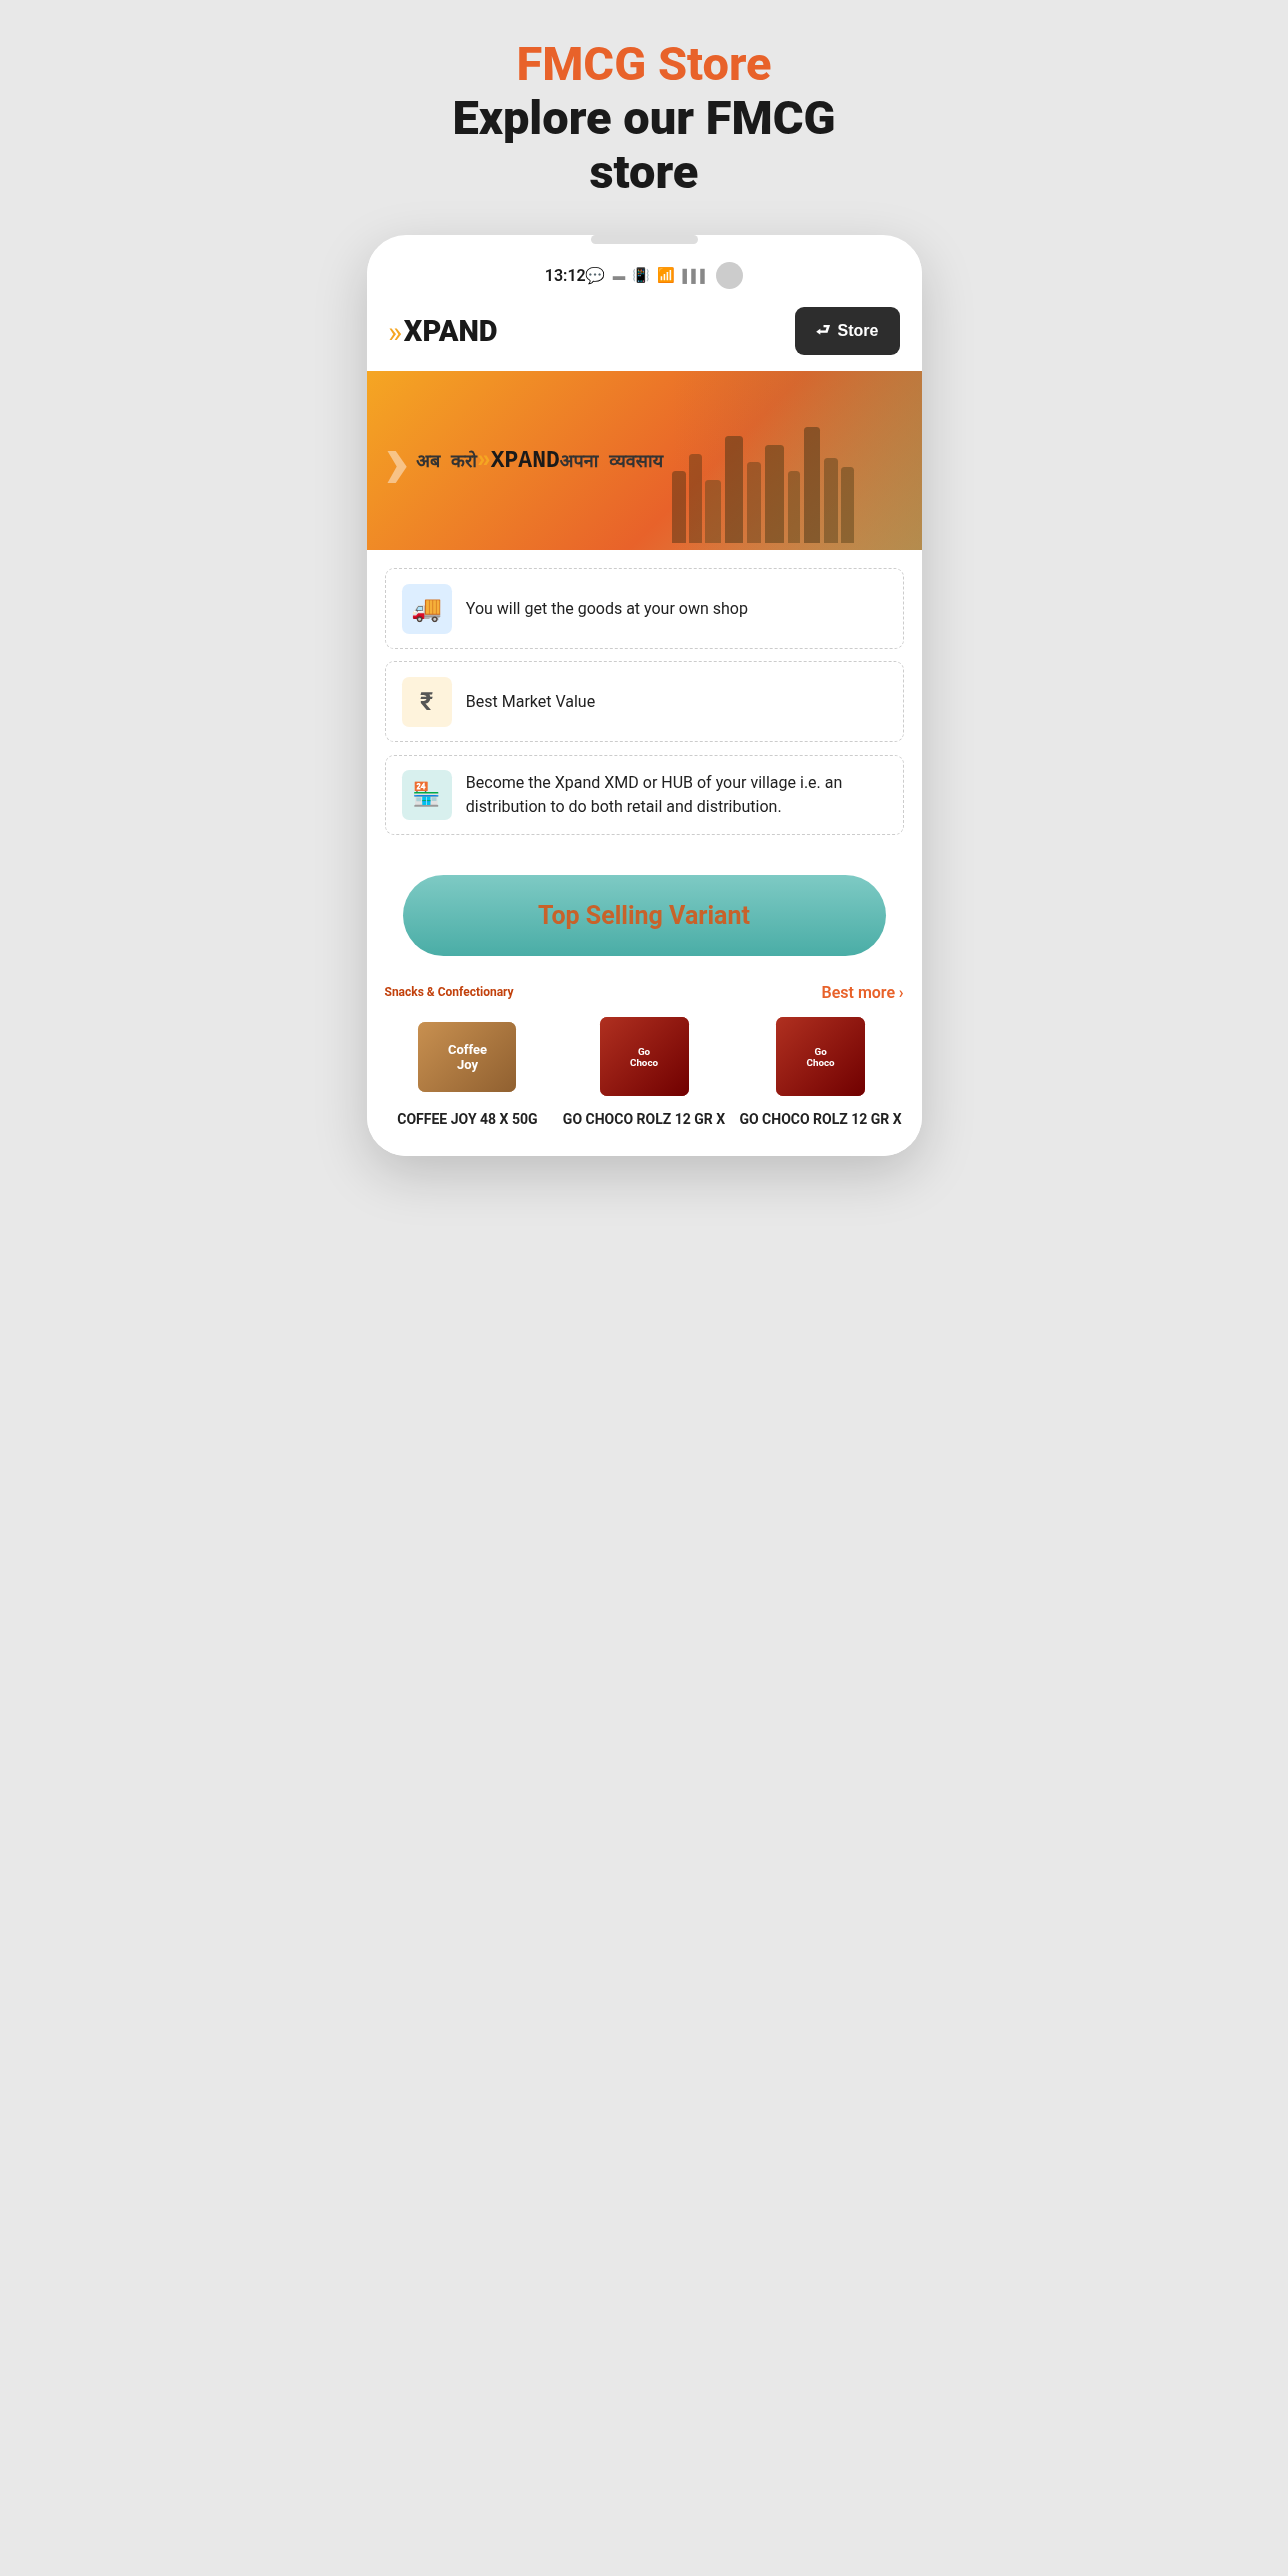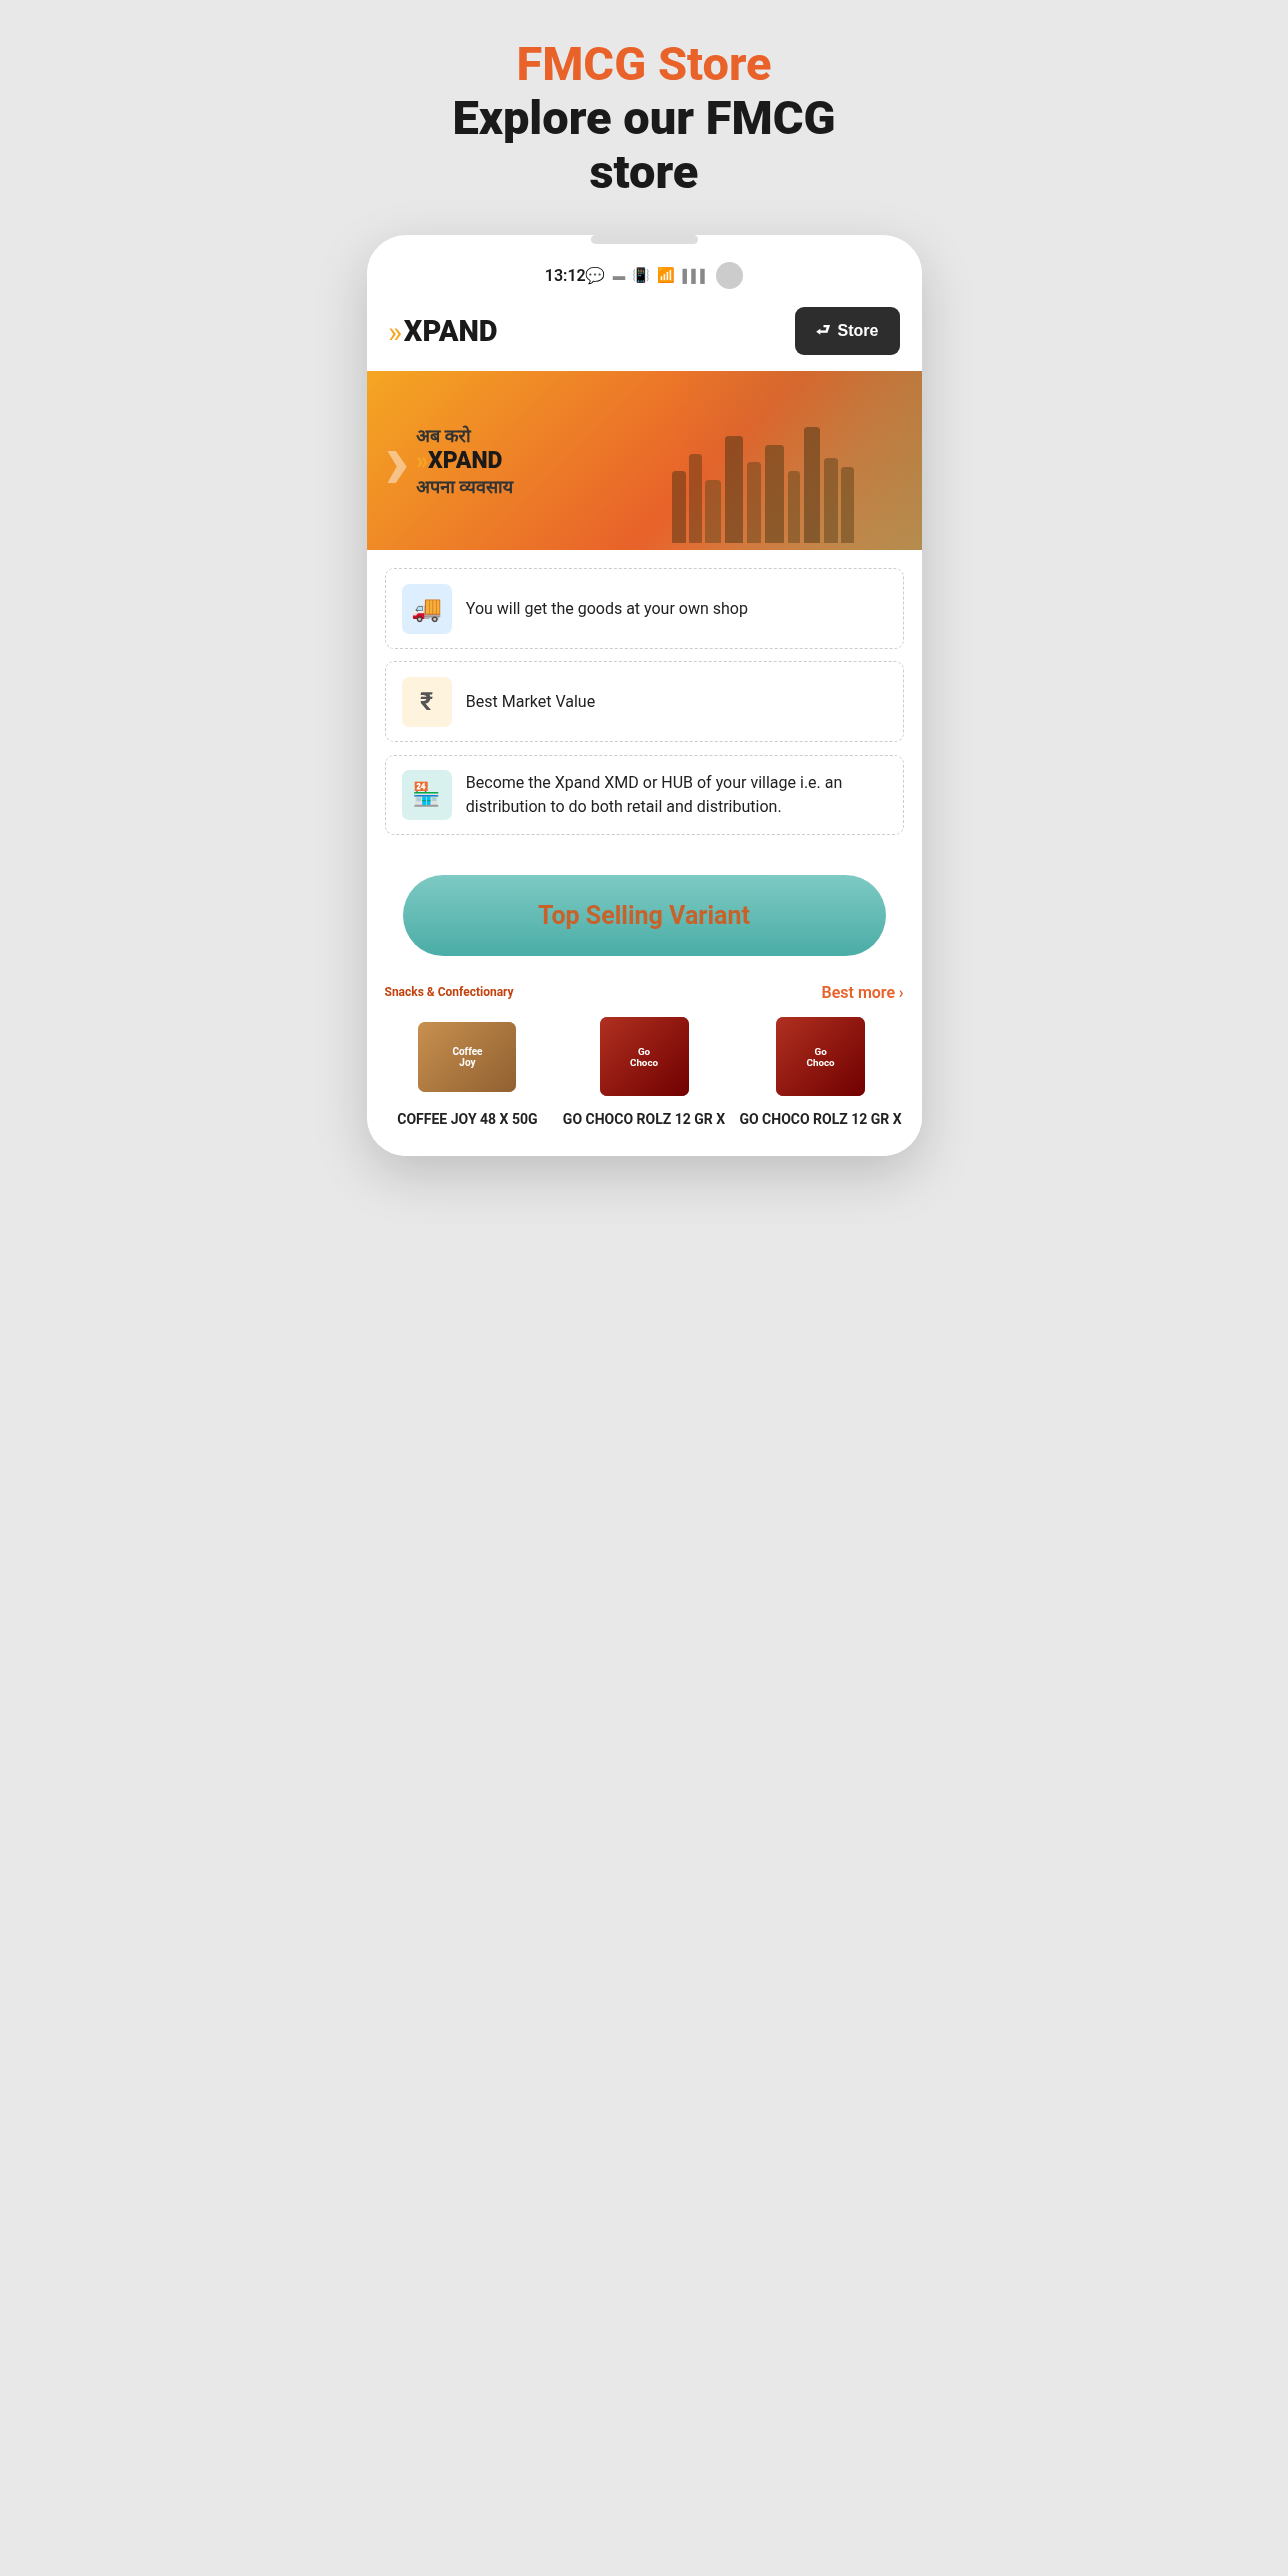--- a/index.html
+++ b/index.html
@@ -215,22 +215,23 @@
     .product-name {
       font-size: 14px;
       font-weight: 700;
       color: #222;
       line-height: 1.3;
     }
 
     
     .banner-inner {
       display: flex;
-      flex-direction: column;
+      flex-direction: row;
       z-index: 2;
+      font-family: Liberation Mono, monospace;
     }
     .banner-ab-karo {
       font-size: 18px;
       color: #333;
       font-weight: 600;
     }
     .banner-xpand-name {
       font-size: 23px;
       font-weight: 900;
       color: #1a1a1a;
@@ -350,21 +351,21 @@
       <span>›</span>
     </div>
   </div>
 
   <div class="products-grid">
 
     <div class="product-card">
       <div class="product-image">
         <div style="width:98px; height:70px; background:linear-gradient(135deg,#d4a96a,#a87740); border-radius:7.2px; display:flex; align-items:center; justify-content:center; overflow:hidden; position:relative;">
           <div style="position:absolute; inset:0; background:linear-gradient(135deg,#c89050,#906030);"></div>
-          <span style="position:relative; font-size:10px; font-weight:700; color:#fff; text-align:center; padding:3.6px;">Coffee<br>Joy</span>
+          <span style="position:relative; font-size:13px; font-weight:700; color:#fff; text-align:center; padding:3.6px;">Coffee<br>Joy</span>
         </div>
       </div>
       <span class="product-name">COFFEE JOY 48 X 50G</span>
     </div>
 
     <div class="product-card">
       <div class="product-image">
         <div style="width:89px; height:79px; background:linear-gradient(135deg,#c0392b,#8b0000); border-radius:7.2px; display:flex; align-items:center; justify-content:center; overflow:hidden; position:relative;">
           <div style="position:absolute; inset:0; background:linear-gradient(135deg,#b03020,#700000);"></div>
           <span style="position:relative; font-size:9.8px; font-weight:700; color:#fff; text-align:center; padding:3.6px;">Go<br>Choco</span>

